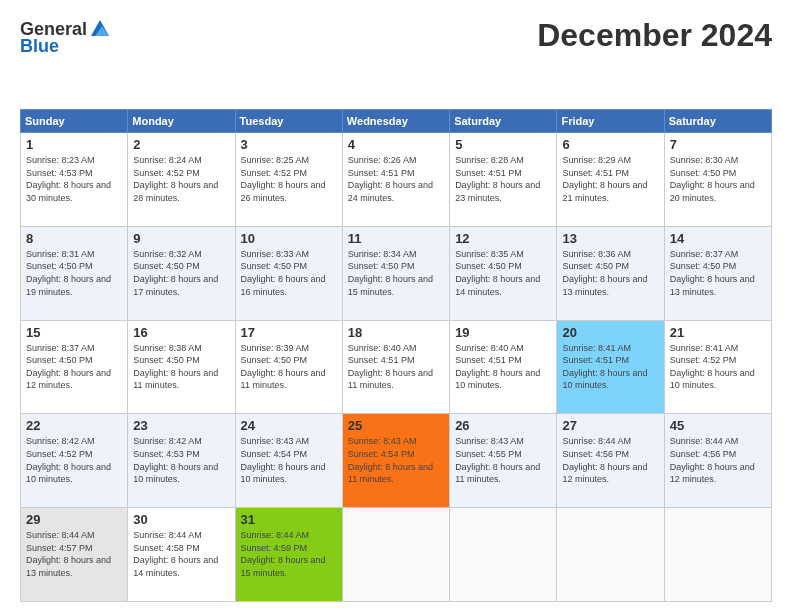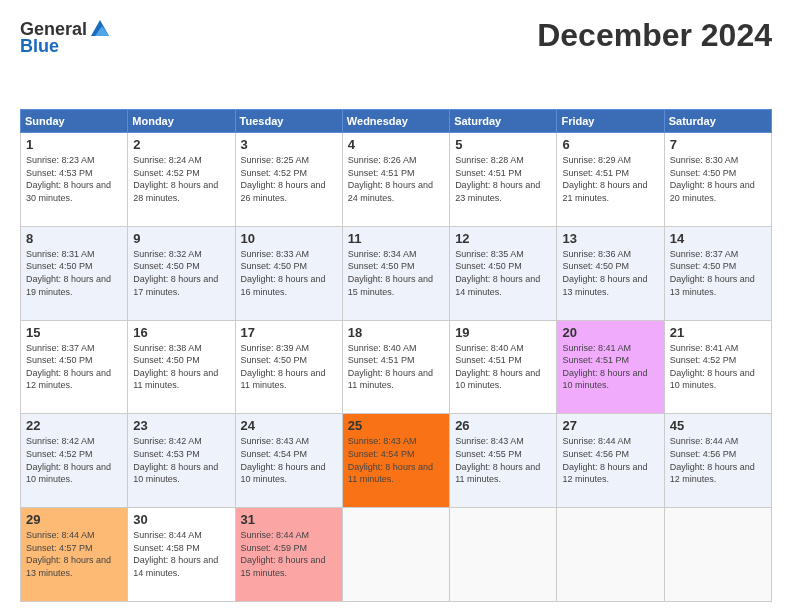--- a/index.html
+++ b/index.html
@@ -213,21 +213,21 @@
         <span class="day-info">Sunrise: 8:39 AM<br>Sunset: 4:50 PM<br>Daylight: 8 hours and 11 minutes.</span>
       </td>
           <td style="background: rgb(255, 255, 255);">
         <span class="day-num">18</span>
         <span class="day-info">Sunrise: 8:40 AM<br>Sunset: 4:51 PM<br>Daylight: 8 hours and 11 minutes.</span>
       </td>
           <td style="background: rgb(255, 255, 255);">
         <span class="day-num">19</span>
         <span class="day-info">Sunrise: 8:40 AM<br>Sunset: 4:51 PM<br>Daylight: 8 hours and 10 minutes.</span>
       </td>
-          <td style="background: #f0abfc;">
+          <td style="background: #7dd3fc;">
         <span class="day-num">20</span>
         <span class="day-info">Sunrise: 8:41 AM<br>Sunset: 4:51 PM<br>Daylight: 8 hours and 10 minutes.</span>
       </td>
           <td style="background: rgb(255, 255, 255);">
         <span class="day-num">21</span>
         <span class="day-info">Sunrise: 8:41 AM<br>Sunset: 4:52 PM<br>Daylight: 8 hours and 10 minutes.</span>
       </td>
         </tr>
         <tr>
           <td style="background: rgb(238, 242, 250);">
@@ -253,29 +253,29 @@
           <td style="background: rgb(238, 242, 250);">
         <span class="day-num">27</span>
         <span class="day-info">Sunrise: 8:44 AM<br>Sunset: 4:56 PM<br>Daylight: 8 hours and 12 minutes.</span>
       </td>
           <td style="background: rgb(238, 242, 250);">
         <span class="day-num">45</span>
         <span class="day-info">Sunrise: 8:44 AM<br>Sunset: 4:56 PM<br>Daylight: 8 hours and 12 minutes.</span>
       </td>
         </tr>
         <tr>
-          <td style="background: #fdba74;">
+          <td style="background: #e5e5e5;">
         <span class="day-num">29</span>
         <span class="day-info">Sunrise: 8:44 AM<br>Sunset: 4:57 PM<br>Daylight: 8 hours and 13 minutes.</span>
       </td>
           <td style="background: rgb(255, 255, 255);">
         <span class="day-num">30</span>
         <span class="day-info">Sunrise: 8:44 AM<br>Sunset: 4:58 PM<br>Daylight: 8 hours and 14 minutes.</span>
       </td>
-          <td style="background: #fca5a5; margin-top: 32px;">
+          <td style="background: #84cc16; margin-top: 32px;">
         <span class="day-num">31</span>
         <span class="day-info">Sunrise: 8:44 AM<br>Sunset: 4:59 PM<br>Daylight: 8 hours and 15 minutes.</span>
       </td>
           <td class="empty-cell" style="background: rgb(245, 245, 245);"></td>
           <td class="empty-cell" style="background: rgb(245, 245, 245);"></td>
           <td class="empty-cell" style="background: rgb(245, 245, 245);"></td>
           <td class="empty-cell" style="background: rgb(245, 245, 245);"></td>
         </tr>
       </tbody>
   </table>

